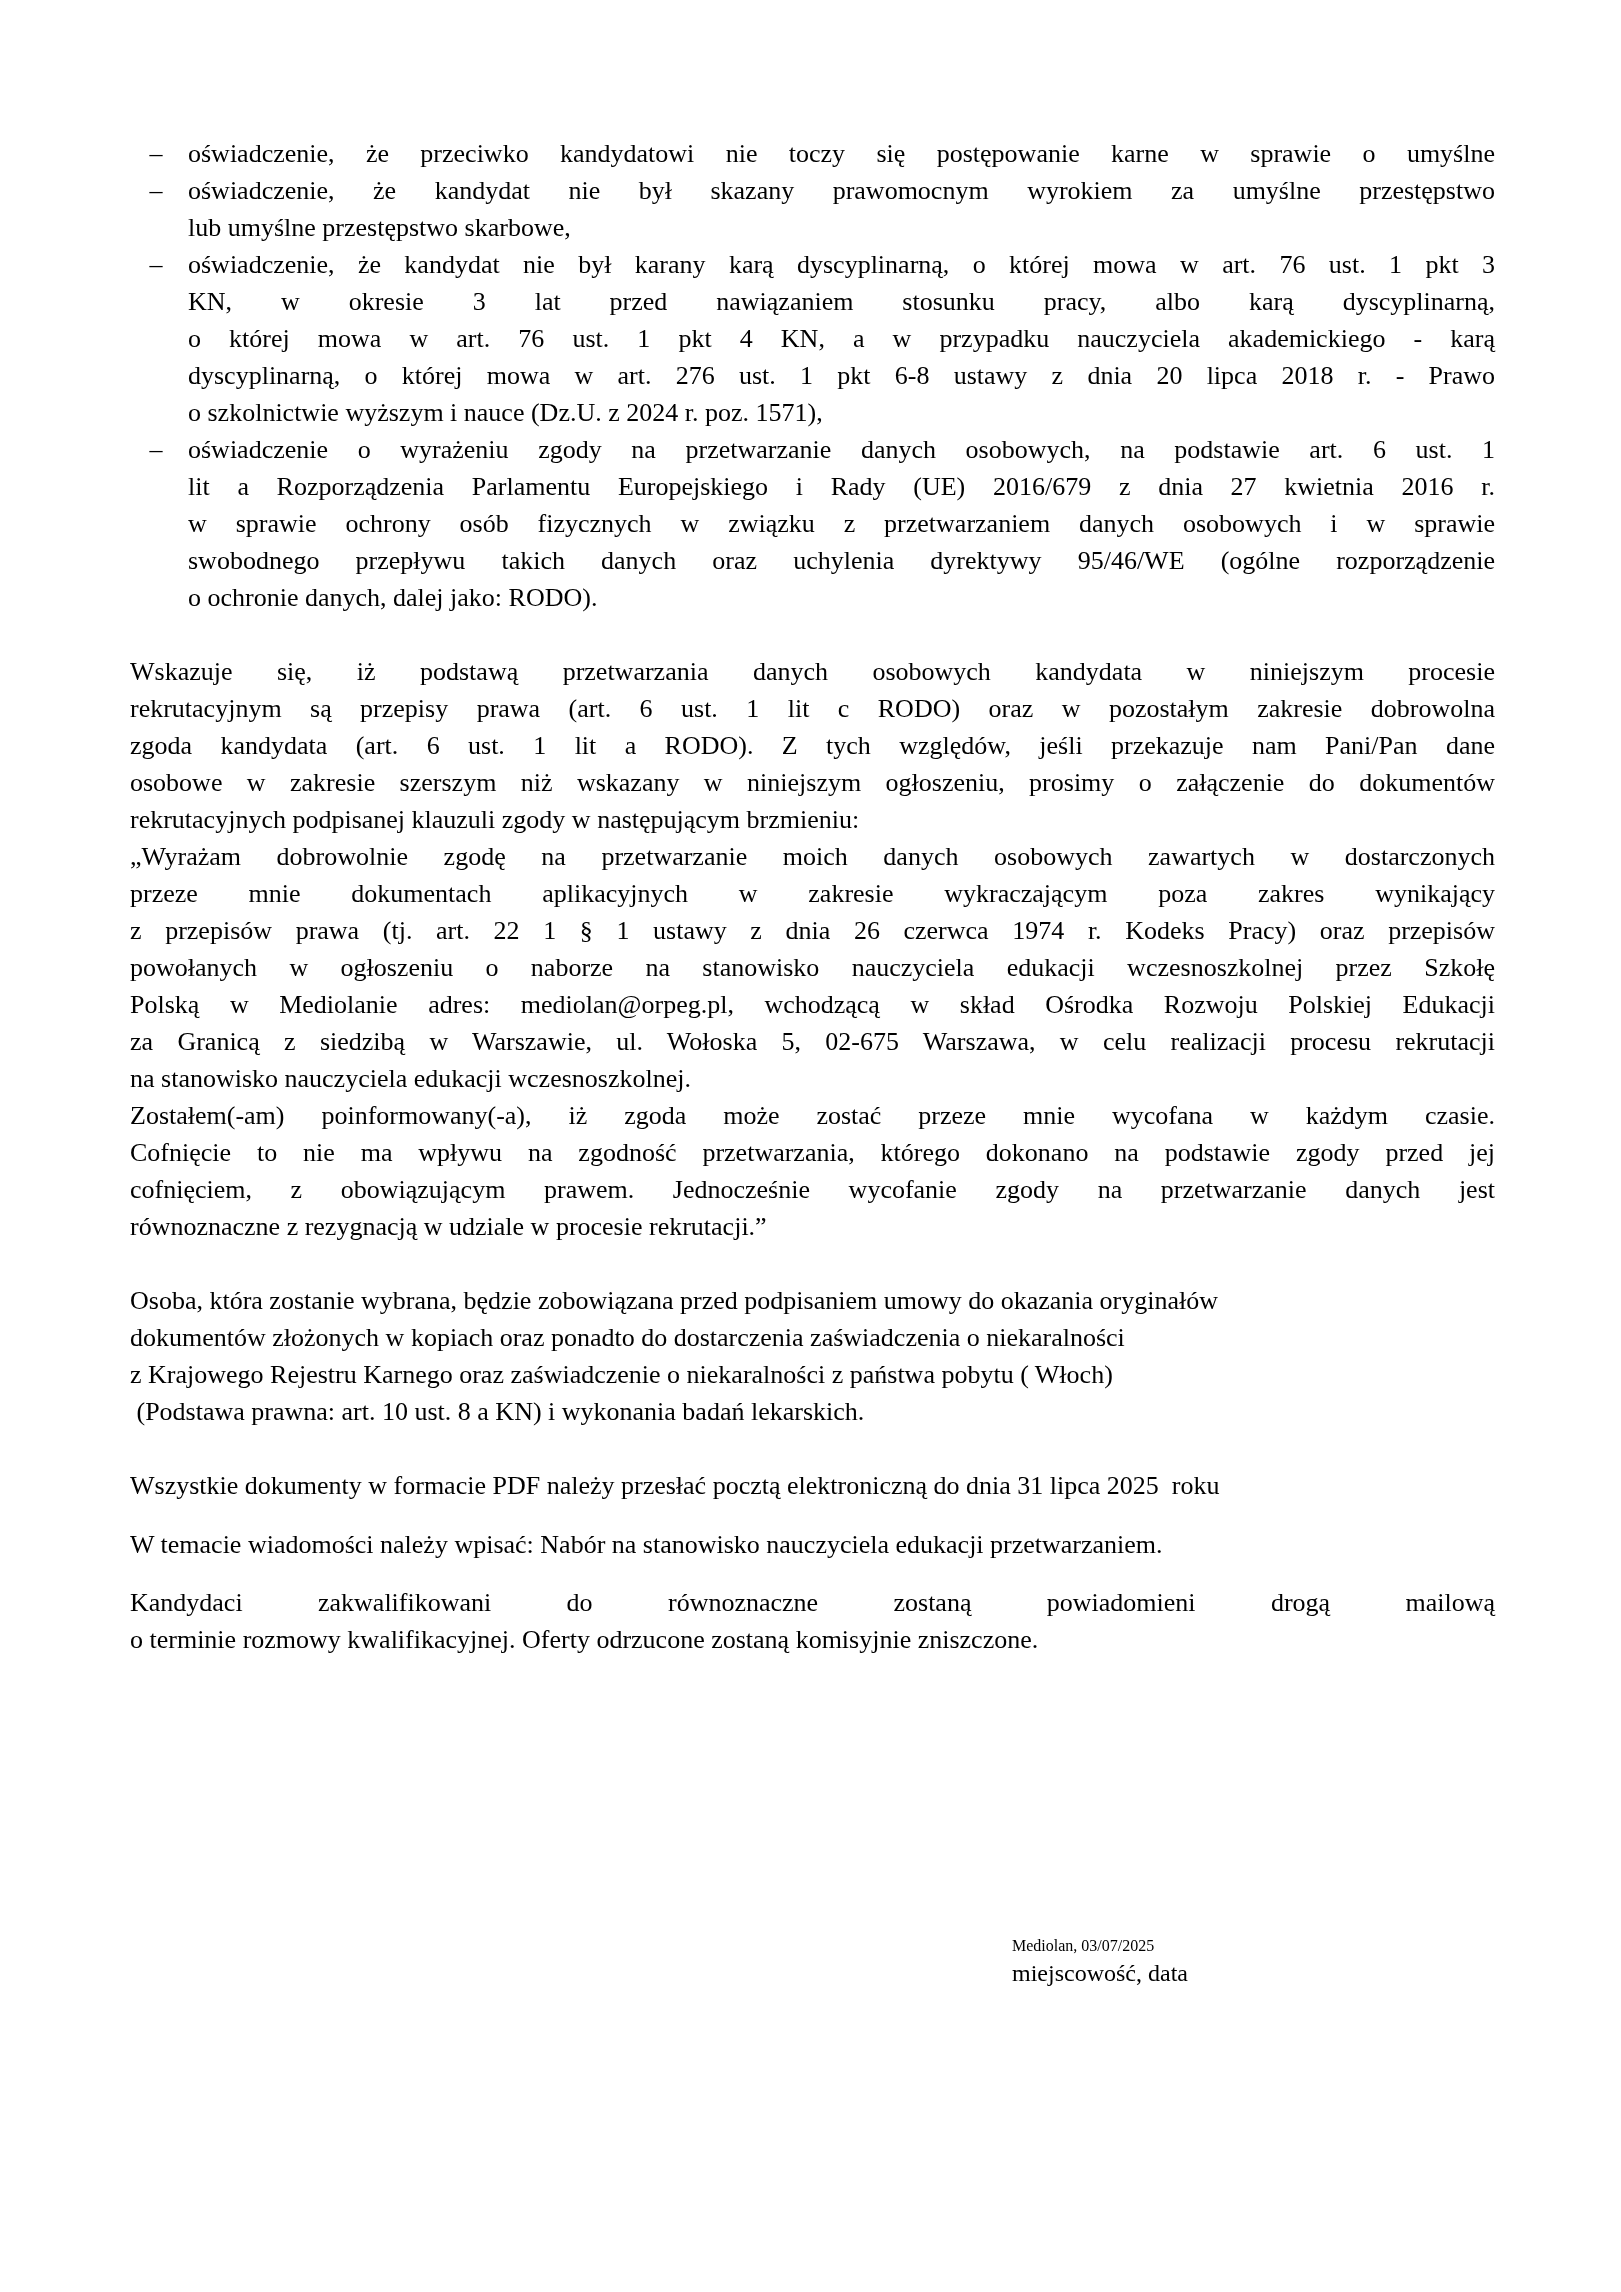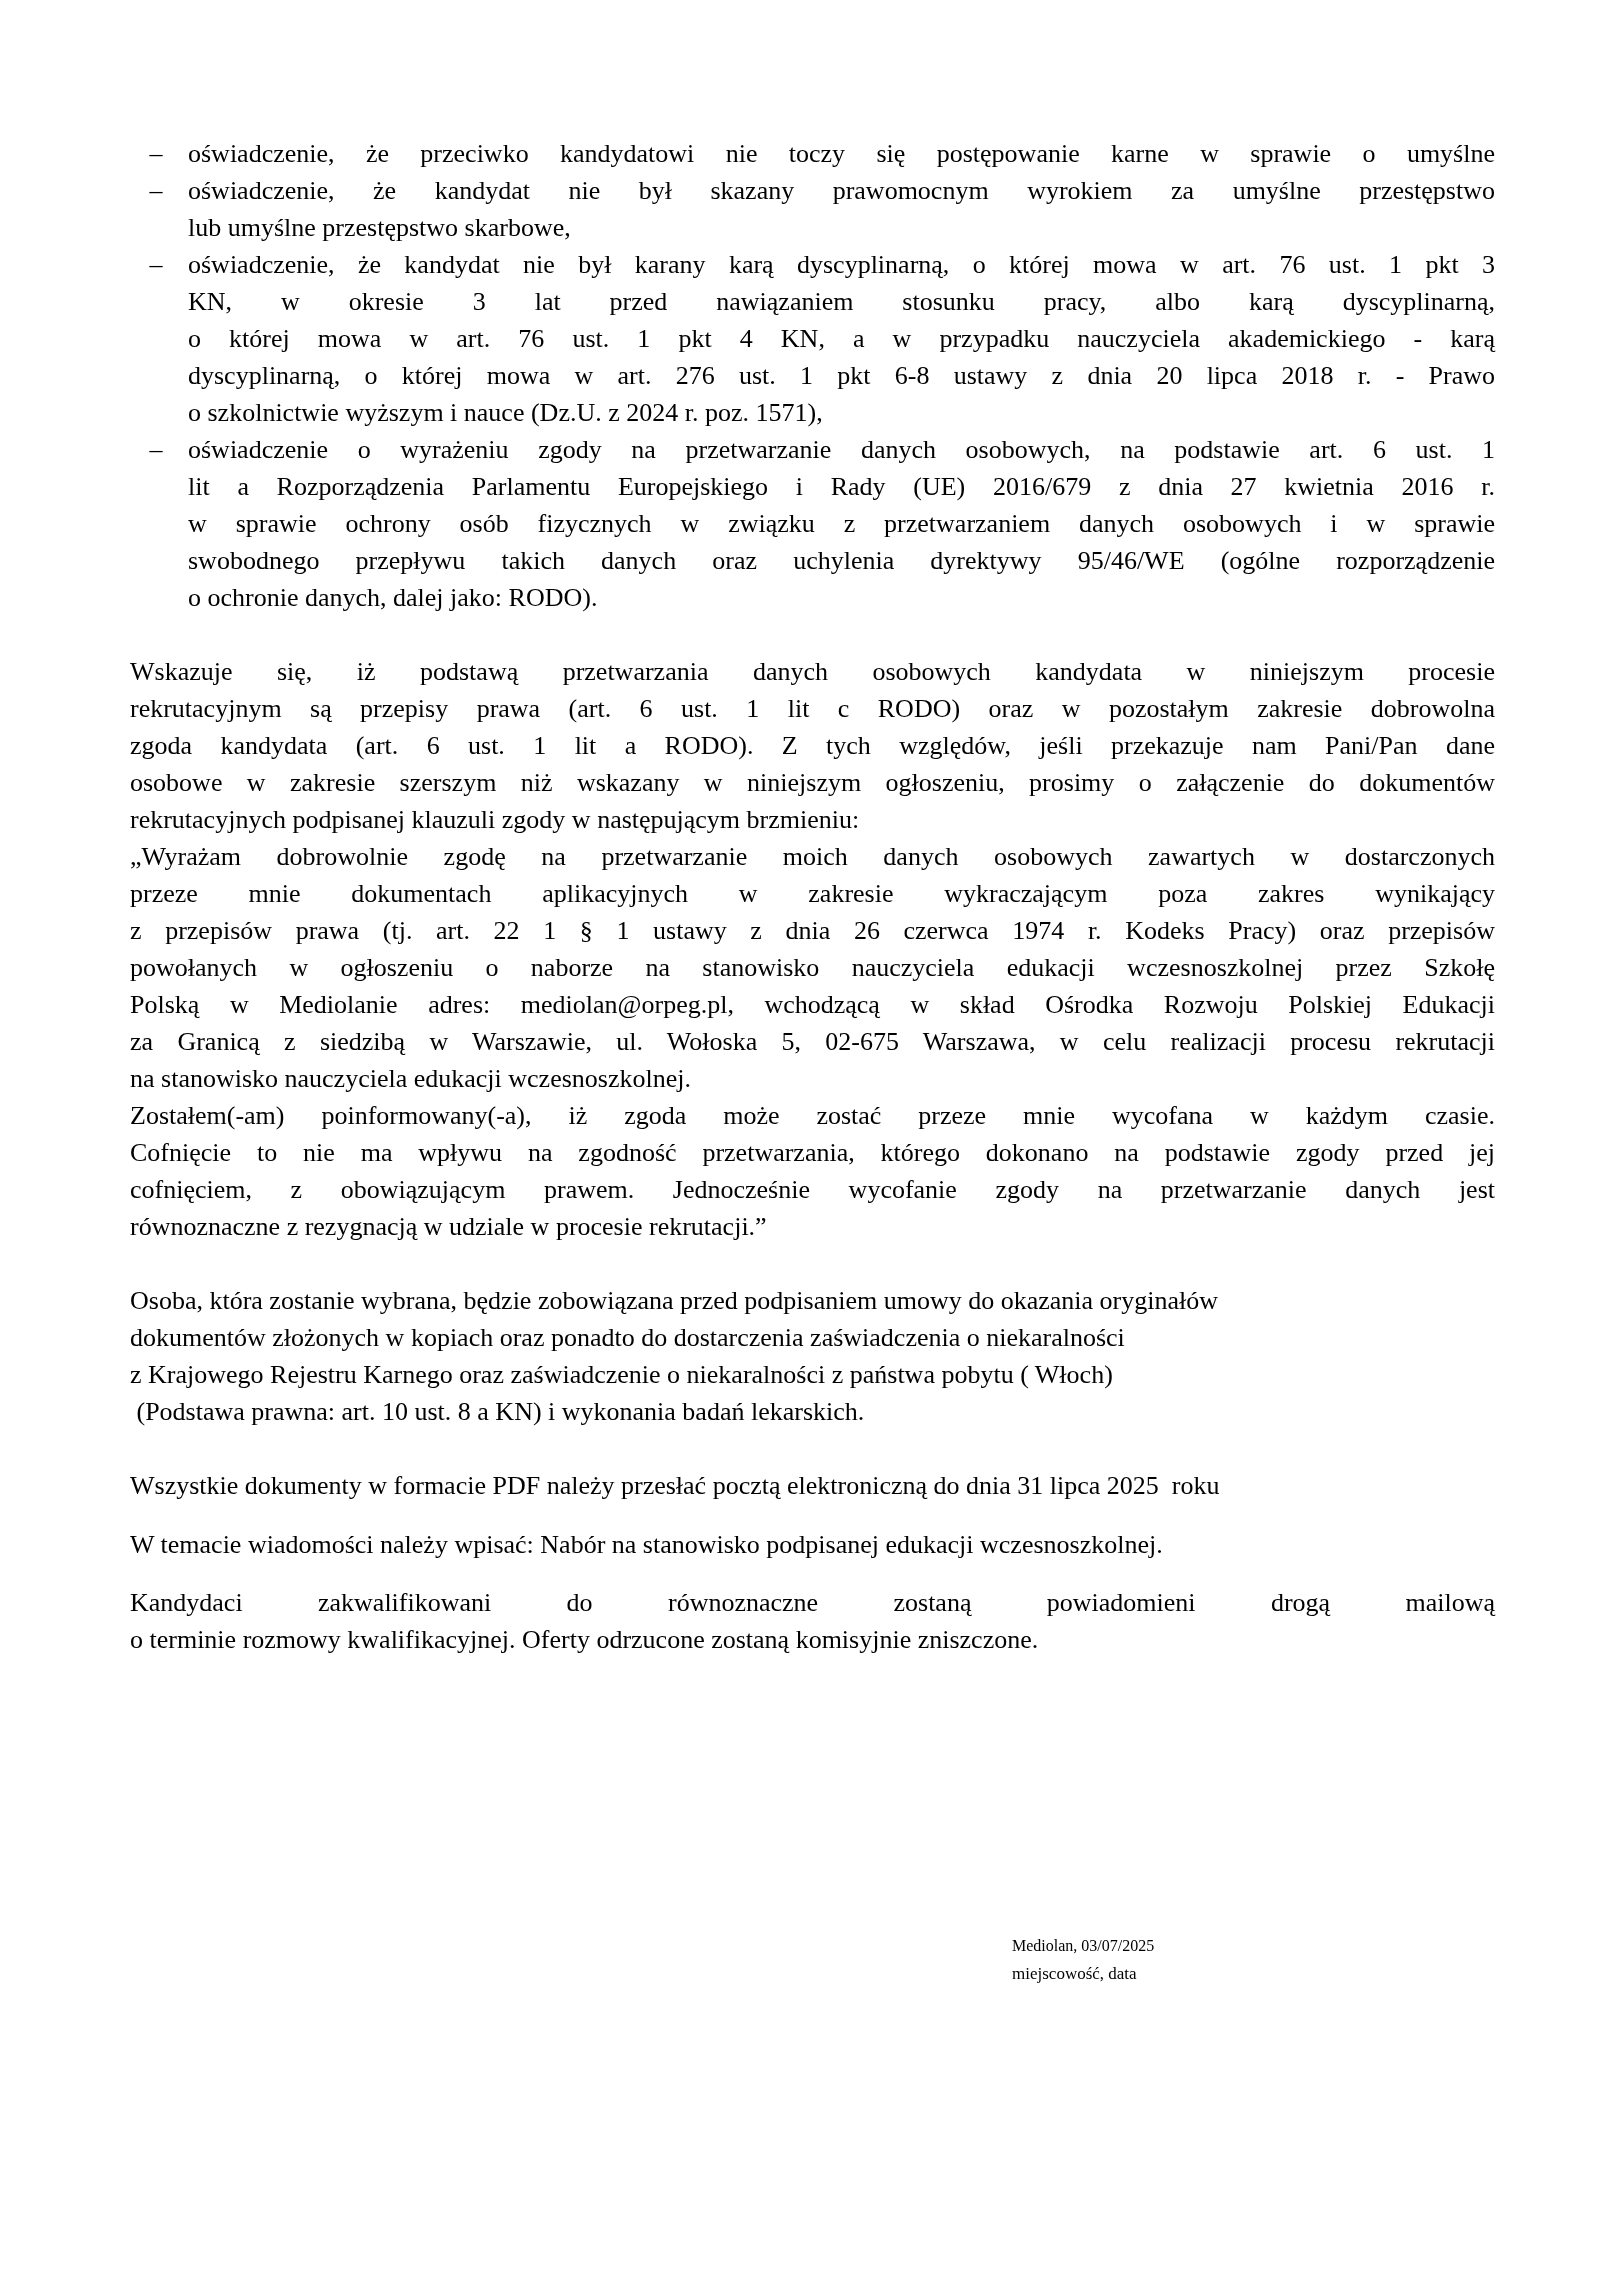--- a/index.html
+++ b/index.html
@@ -13,21 +13,21 @@
   ul.decl { list-style: none; margin: 0; padding: 0; }
   ul.decl li { position: relative; padding-left: 58px; text-align: justify; }
   ul.decl li .dash { position: absolute; left: 19.6px; top: 0; }
   .italic { }
   .gap-lg { height: 37px; }
   .gap-md { height: 21.6px; }
   .line { display: block; white-space: nowrap; }
   .jline { display: block; text-align: justify; text-align-last: justify; }
   .signature { position: absolute; left: 1012px; top: 1931px; }
   .sig-place { font-size: 16px; line-height: 29px; }
-  .sig-label { font-size: 17px; line-height: 27.4px; }
+  .sig-label { font-size: 24px; line-height: 27.4px; }
 </style>
 </head>
 <body>
 
 <div class="page">
   <div class="content">
 
     <ul class="decl">
       <li>
         <span class="dash">–</span>
@@ -91,21 +91,21 @@
 
     <div class="gap-lg"></div>
 
     <div>
       <span class="line" style="white-space: pre;">Wszystkie dokumenty w formacie PDF należy przesłać pocztą elektroniczną do dnia 31 lipca 2025  roku</span>
     </div>
 
     <div class="gap-md"></div>
 
     <div class="line">
-      <span style="white-space: pre;">W temacie wiadomości należy wpisać: </span><span class="italic">Nabór na stanowisko podpisanej edukacji wczesnoszkolnej.</span>
+      <span style="white-space: pre;">W temacie wiadomości należy wpisać: </span><span class="italic">Nabór na stanowisko nauczyciela edukacji przetwarzaniem.</span>
     </div>
 
     <div class="gap-md"></div>
 
     <div>
       <span class="jline">Kandydaci zakwalifikowani do równoznaczne zostaną powiadomieni drogą mailową</span>
       <span class="line">o terminie rozmowy kwalifikacyjnej. Oferty odrzucone zostaną komisyjnie zniszczone.</span>
     </div>
 
   </div>

